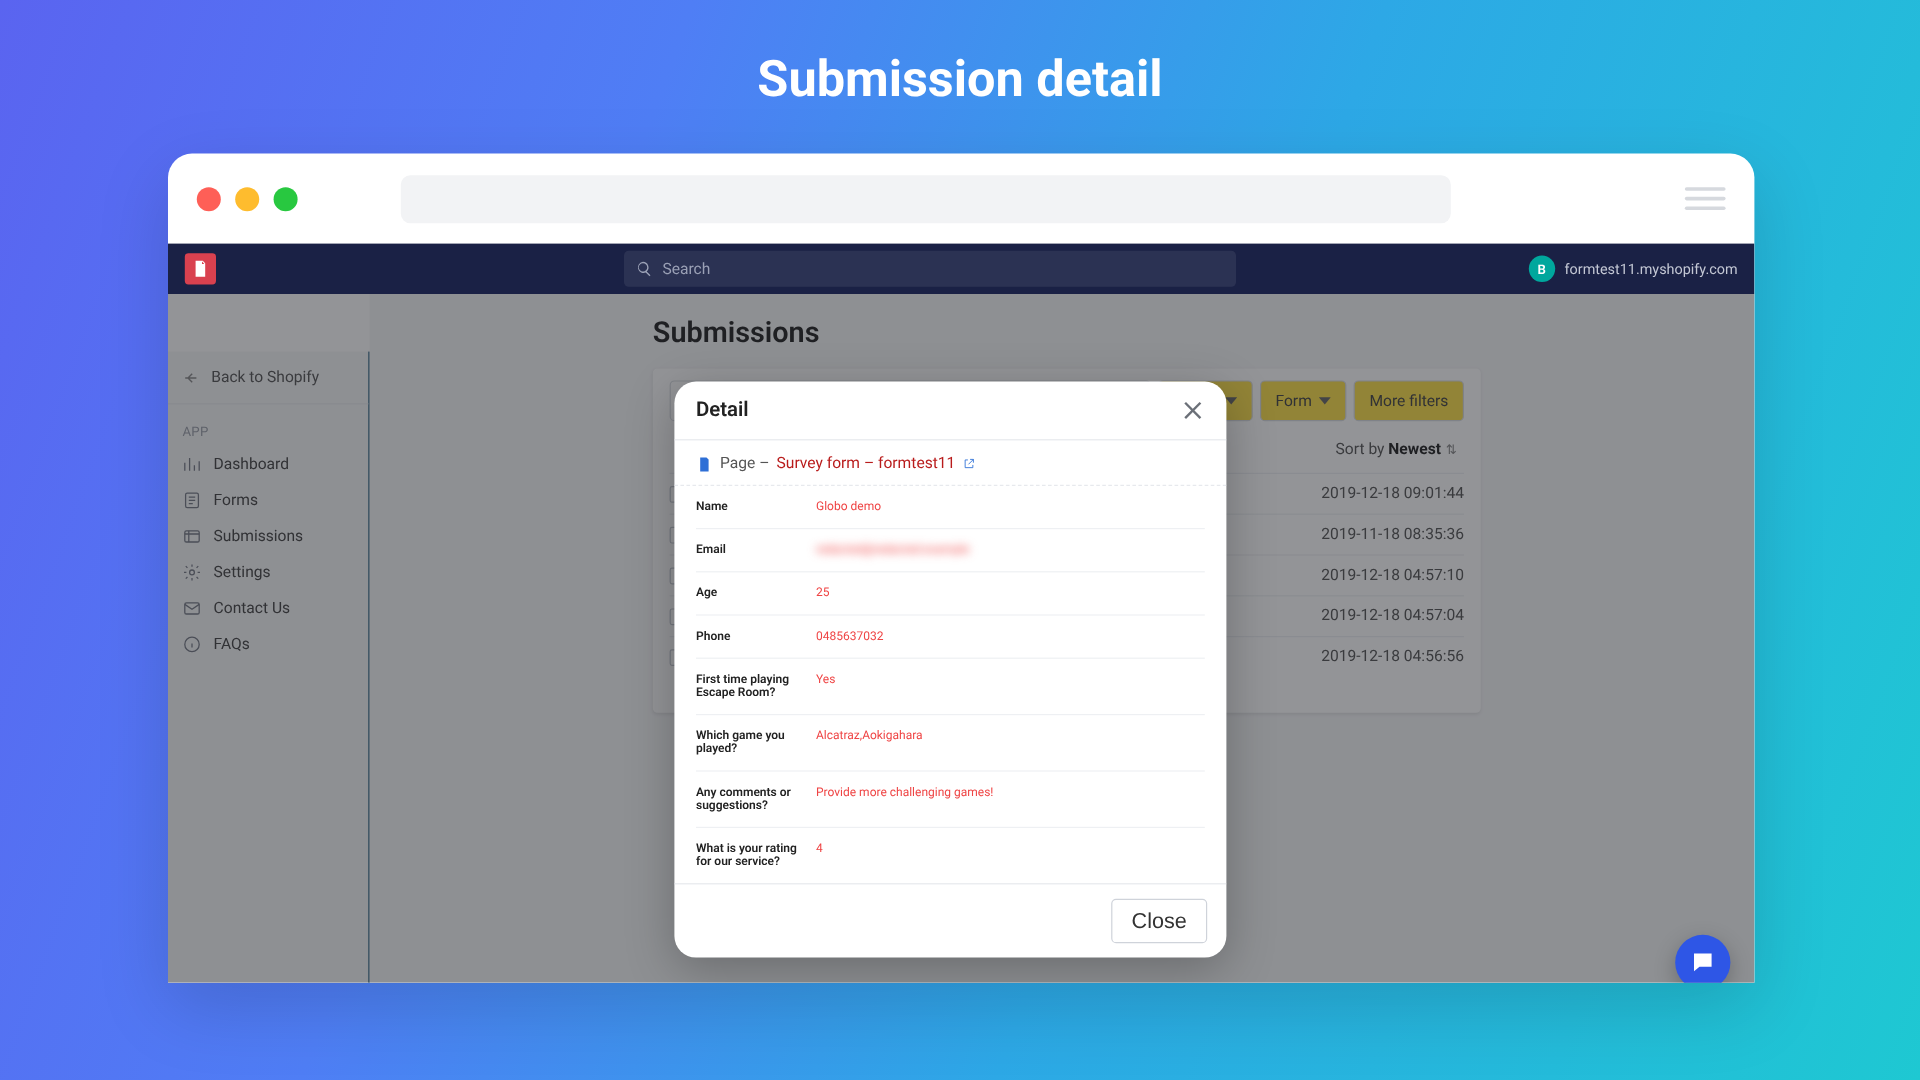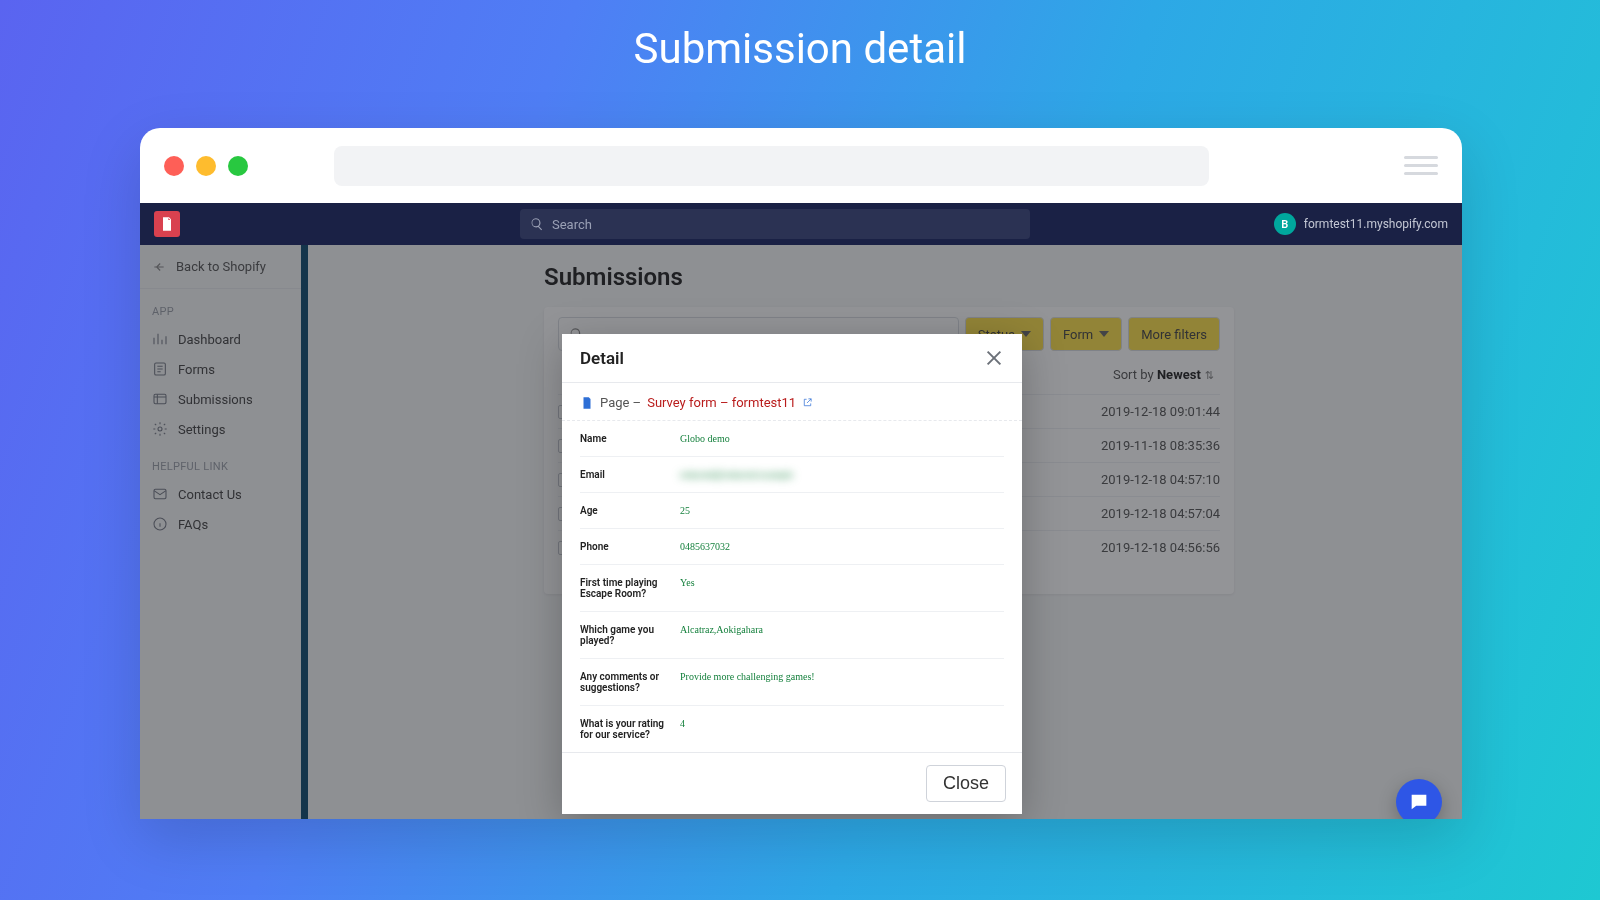--- a/index.html
+++ b/index.html
@@ -7,23 +7,23 @@
   font-family: -apple-system, BlinkMacSystemFont, "Segoe UI", Roboto, Helvetica, Arial, sans-serif;
   width: 1600px;
   height: 900px;
   overflow: hidden;
   background: linear-gradient(110deg, #5a64f0 0%, #4f7ef5 30%, #2da8e6 60%, #1ec8d2 100%);
   position: relative;
 }
 .page-title {
   text-align: center;
   color: #fff;
-  font-weight: 400;
+  font-weight: 700;
   font-size: 42px;
-  padding-top: 24px;
+  padding-top: 42px;
 }
 .browser-frame {
   position: absolute;
   left: 140px;
   top: 128px;
   width: 1322px;
   height: 691px;
   background: #fff;
   border-radius: 20px 20px 0 0;
   overflow: hidden;
@@ -78,22 +78,22 @@
 .app-search svg { width:14px; height:14px; fill:#9aa0b5;}
 .app-account {
   margin-left:auto; display:flex; align-items:center; gap:8px; font-size:12px;
 }
 .app-account .avatar {
   width:22px;height:22px;border-radius:50%;background:#00a79d;
   display:flex;align-items:center;justify-content:center;color:#fff;font-size:11px;font-weight:600;
 }
 .app-body { display:flex; height: calc(100% - 75px - 42px); position:relative;}
 .sidebar {
-  width:168px; background:#f6f7f8; border-right:7px solid #0c4a6e;
-  font-size:13px; color:#444;
+  width:168px; background:#f6f7f8; border-right:1px solid #0c4a6e;
+  font-size:13px; color:#444;margin-top:48px;
 }
 .back-link {
   padding: 14px 12px; display:flex; align-items:center; gap:10px; color:#555; border-bottom:1px solid #e8eaed;
 }
 .back-link svg{width:14px;height:14px;stroke:#888;fill:none;stroke-width:2;}
 .side-heading { padding: 16px 12px 6px; font-size:11px; color:#9a9fa8; letter-spacing:0.3px;}
 .side-item { padding:7px 12px; display:flex; align-items:center; gap:10px; color:#444;}
 .side-item svg { width:16px; height:16px; fill:none; stroke:#757a85; stroke-width:1.6;}
 .main {
   flex:1; background:#f6f7f8; padding: 18px 22px; position:relative;
@@ -126,24 +126,24 @@
   font-size:13px; color:#444;
 }
 .row .chk { width:14px;height:14px;border:1px solid #c4c8cf;border-radius:2px;margin-right:14px;}
 .row .date { margin-left:auto; color:#555;}
 .dim-overlay {
   position:absolute; inset:0; background:rgba(30,32,38,0.48);
 }
 .modal {
   position:absolute;
   left: 422px;
-  top: 89px;
+  top: 73px;
   width: 460px;
   background:#fff;
-  border-radius:0;
+  border-radius:18px;
   box-shadow: 0 10px 40px rgba(0,0,0,0.25);
   overflow:hidden;
 }
 .modal-head {
   padding: 14px 18px; display:flex; align-items:center; border-bottom:1px solid #e7e9ed;
 }
 .modal-title { font-size:17px; font-weight:600; color:#222;}
 .modal-close { margin-left:auto; width:20px;height:20px; position:relative; cursor:pointer;}
 .modal-close::before,.modal-close::after{
   content:"";position:absolute;left:9px;top:1px;width:2px;height:18px;background:#6b7078;
@@ -157,21 +157,21 @@
 }
 .modal-source svg{width:14px;height:14px;fill:#2e6fd6;}
 .modal-source a{color:#b91c1c; text-decoration:none;}
 .modal-source .ext{width:11px;height:11px;fill:none;stroke:#2e6fd6;stroke-width:1.6;}
 .kv { padding: 0 18px;}
 .kv-row {
   display:flex; padding: 12px 0; border-bottom:1px solid #eef0f3; font-size:10px;
 }
 .kv-row:last-child{border-bottom:none;}
 .kv-row .k { flex: 0 0 100px; font-weight:600; color:#222; padding-right:8px;}
-.kv-row .v { flex:1; color:#15803d;font-family:Liberation Serif, serif;}
+.kv-row .v { flex:1; color:#ef4444;}
 .blurred { filter: blur(4px); color:#999;}
 .modal-foot {
   padding: 12px 16px; border-top:1px solid #e7e9ed; display:flex; justify-content:flex-end;
 }
 .close-btn {
   border:1px solid #cfd3da; background:#fff; border-radius:4px;
   padding:7px 16px; font-size:18px; color:#333; cursor:pointer;
 }
 .chat-fab {
   position:absolute; right:20px; bottom:-6px;
@@ -249,21 +249,20 @@
           </svg>
         <span>Submissions</span>
       </div>
       <div class="side-item">
         <svg viewBox="0 0 24 24">
             <circle cx="12" cy="12" r="3"></circle>
             <path d="M12 2v3M12 19v3M4.2 4.2l2.1 2.1M17.7 17.7l2.1 2.1M2 12h3M19 12h3M4.2 19.8l2.1-2.1M17.7 6.3l2.1-2.1"></path>
           </svg>
         <span>Settings</span>
       </div>
-      <div class="side-heading">HELPFUL LINK</div>
       <div class="side-item">
         <svg viewBox="0 0 24 24">
             <rect x="3" y="5" width="18" height="14" rx="2"></rect>
             <path d="M3 7l9 6 9-6"></path>
           </svg>
         <span>Contact Us</span>
       </div>
       <div class="side-item">
         <svg viewBox="0 0 24 24">
             <circle cx="12" cy="12" r="9"></circle>

